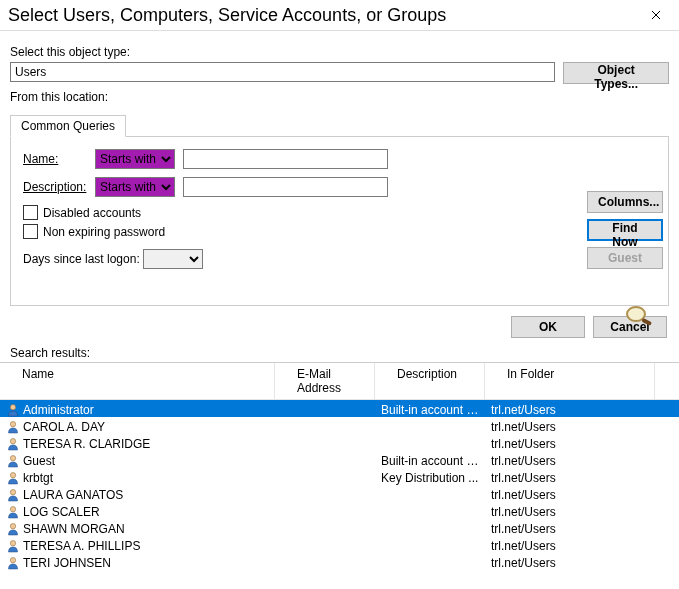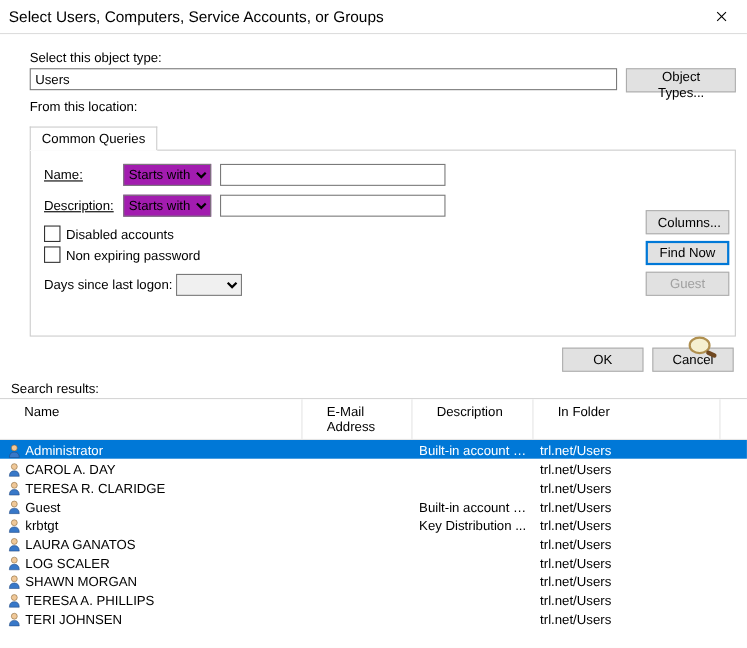--- a/index.html
+++ b/index.html
@@ -1,24 +1,24 @@
 <!DOCTYPE html>
 <html><head>
 <meta charset="utf-8">
 <style>
   html, body { margin:0; padding:0; font-family: "Segoe UI", Tahoma, sans-serif; font-size:12px; color:#000; background:#f0f0f0; }
   .window { width:679px; height:589px; background:#fff; box-sizing:border-box; position:relative; }
   .titlebar { display:flex; align-items:center; justify-content:space-between; height:30px; padding:0 8px; border-bottom:1px solid #ddd; background:#fff;}
-  .titlebar .title { font-size:14px; }
+  .titlebar .title { font-size:18px; }
   .closebox { width:30px; height:30px; display:flex; align-items:center; justify-content:center; cursor:default;}
-  .content { padding:8px 10px 0 27px; }
+  .content { padding:8px 10px 0 10px; }
   .lbl { margin:6px 0 3px 0; }
   .txtfield { width:550px; height:20px; border:1px solid #7a7a7a; padding:2px 4px; box-sizing:border-box; background:#fff; display:flex; align-items:center; }
   .row-flex { display:flex; gap:8px; align-items:flex-start; }
-  .btn { height:22px; min-width:90px; border:1px solid #adadad; background:#e1e1e1; font-family:inherit; font-size:12px; padding:0 10px; cursor:default; box-sizing:border-box;}
+  .btn { height:22px; min-width:90px; border:1px solid #adadad; background:#e1e1e1; font-family:inherit; font-size:12px; padding:0 10px; cursor:default; box-sizing:border-box;font-weight:bold;}
   .btn.primary { border:2px solid #0078d7; background:#e1e1e1;}
   .tab-container { margin-top:10px; position:relative; }
   .tab { display:inline-block; border:1px solid #ccc; border-bottom:1px solid #fff; padding:3px 10px; background:#fff; position:relative; top:1px; z-index:2;}
   .tab-body { border:1px solid #ccc; padding:12px 12px 18px 12px; height:170px; box-sizing:border-box; position:relative; }
   .formrow { display:flex; align-items:center; margin-bottom:8px; }
   .formrow .fl { width:72px;text-decoration:underline; }
   .sel { height:20px; width:80px; border:1px solid #7a7a7a; background:#a21caf; font-family:inherit; font-size:12px; }
   .inp { height:20px; width:205px; border:1px solid #7a7a7a; background:#fff; margin-left:8px; box-sizing:border-box; padding:0 3px;}
   .chk { display:flex; align-items:center; gap:5px; margin:4px 0; }
   .chkbox { width:13px; height:13px; border:1px solid #333; background:#fff;}

